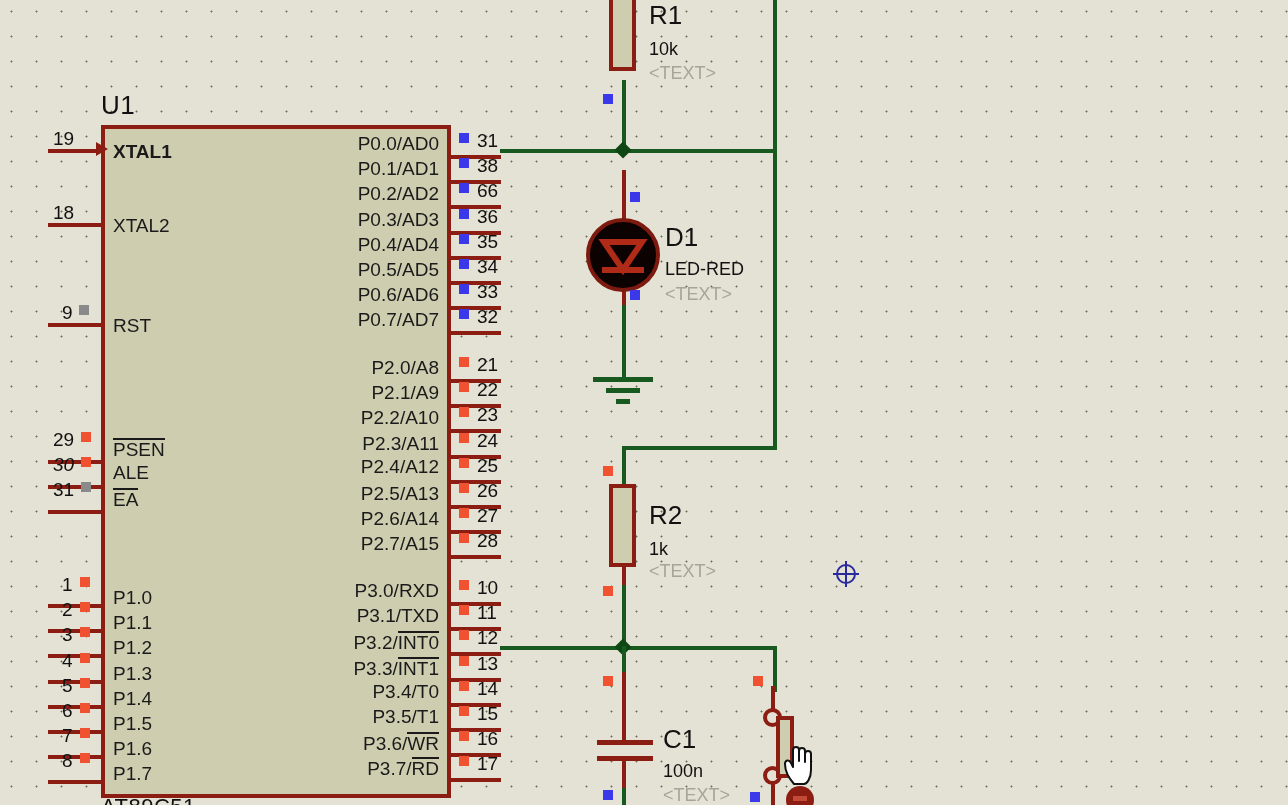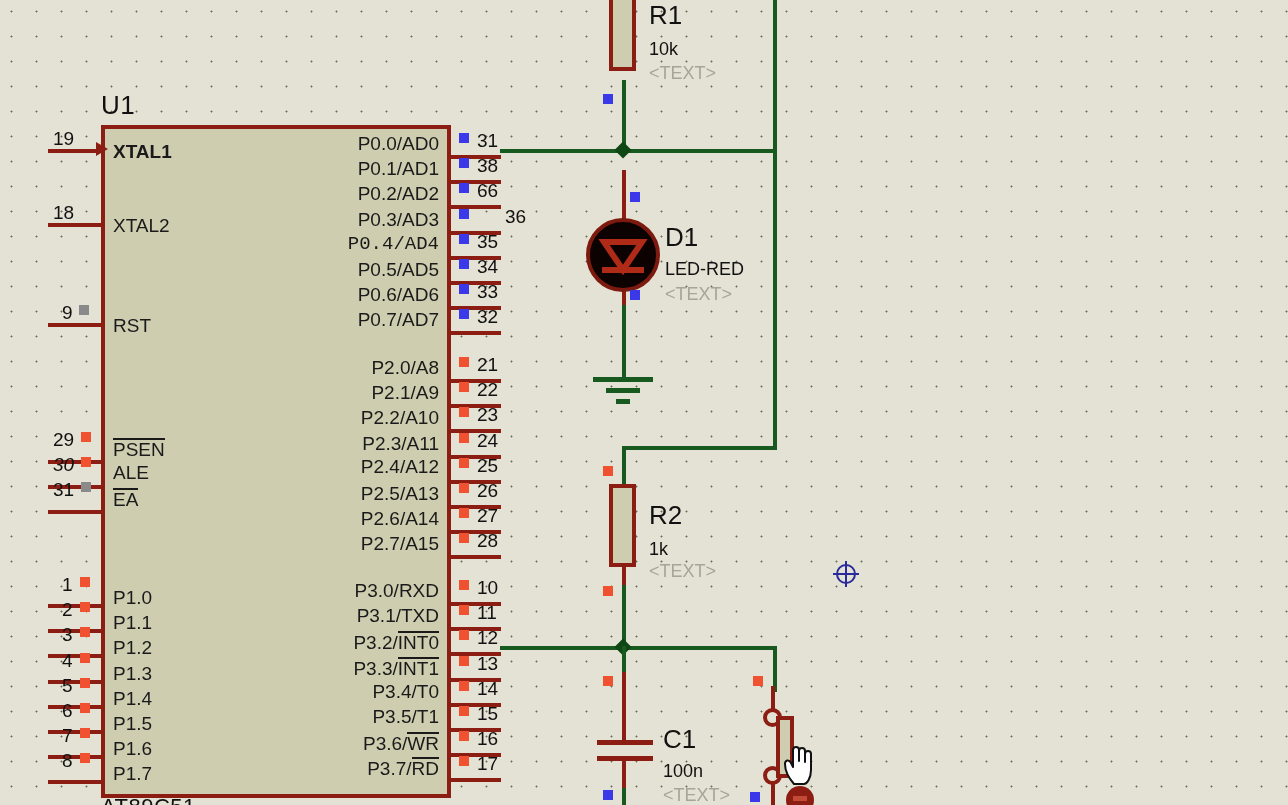--- a/index.html
+++ b/index.html
@@ -179,23 +179,23 @@
       <div class="pin-name right lay" style="left:249px;top:159.2px;width:190px;">P0.1/AD1</div>
       <div class="leg" style="left:449px;top:180.2px;width:52px;"></div>
       <div class="pnum" style="left:477px;top:156.2px;">38</div>
       <div class="psq blue" style="left:459px;top:158.2px;"></div>
       <div class="pin-name right lay" style="left:249px;top:184.4px;width:190px;">P0.2/AD2</div>
       <div class="leg" style="left:449px;top:205.4px;width:52px;"></div>
       <div class="pnum" style="left:477px;top:181.4px;">66</div>
       <div class="psq blue" style="left:459px;top:183.4px;"></div>
       <div class="pin-name right lay" style="left:249px;top:209.6px;width:190px;">P0.3/AD3</div>
       <div class="leg" style="left:449px;top:230.6px;width:52px;"></div>
-      <div class="pnum" style="left:477px;top:206.6px;margin-left:28px;">36</div>
+      <div class="pnum" style="left:477px;top:206.6px;">36</div>
       <div class="psq blue" style="left:459px;top:208.6px;"></div>
-      <div class="pin-name right lay" style="left:249px;top:234.8px;width:190px;font-family:Liberation Mono, monospace;">P0.4/AD4</div>
+      <div class="pin-name right lay" style="left:249px;top:234.8px;width:190px;">P0.4/AD4</div>
       <div class="leg" style="left:449px;top:255.8px;width:52px;"></div>
       <div class="pnum" style="left:477px;top:231.8px;">35</div>
       <div class="psq blue" style="left:459px;top:233.8px;"></div>
       <div class="pin-name right lay" style="left:249px;top:260px;width:190px;">P0.5/AD5</div>
       <div class="leg" style="left:449px;top:281px;width:52px;"></div>
       <div class="pnum" style="left:477px;top:257px;">34</div>
       <div class="psq blue" style="left:459px;top:259px;"></div>
       <div class="pin-name right lay" style="left:249px;top:285.2px;width:190px;">P0.6/AD6</div>
       <div class="leg" style="left:449px;top:306.2px;width:52px;"></div>
       <div class="pnum" style="left:477px;top:282.2px;">33</div>

